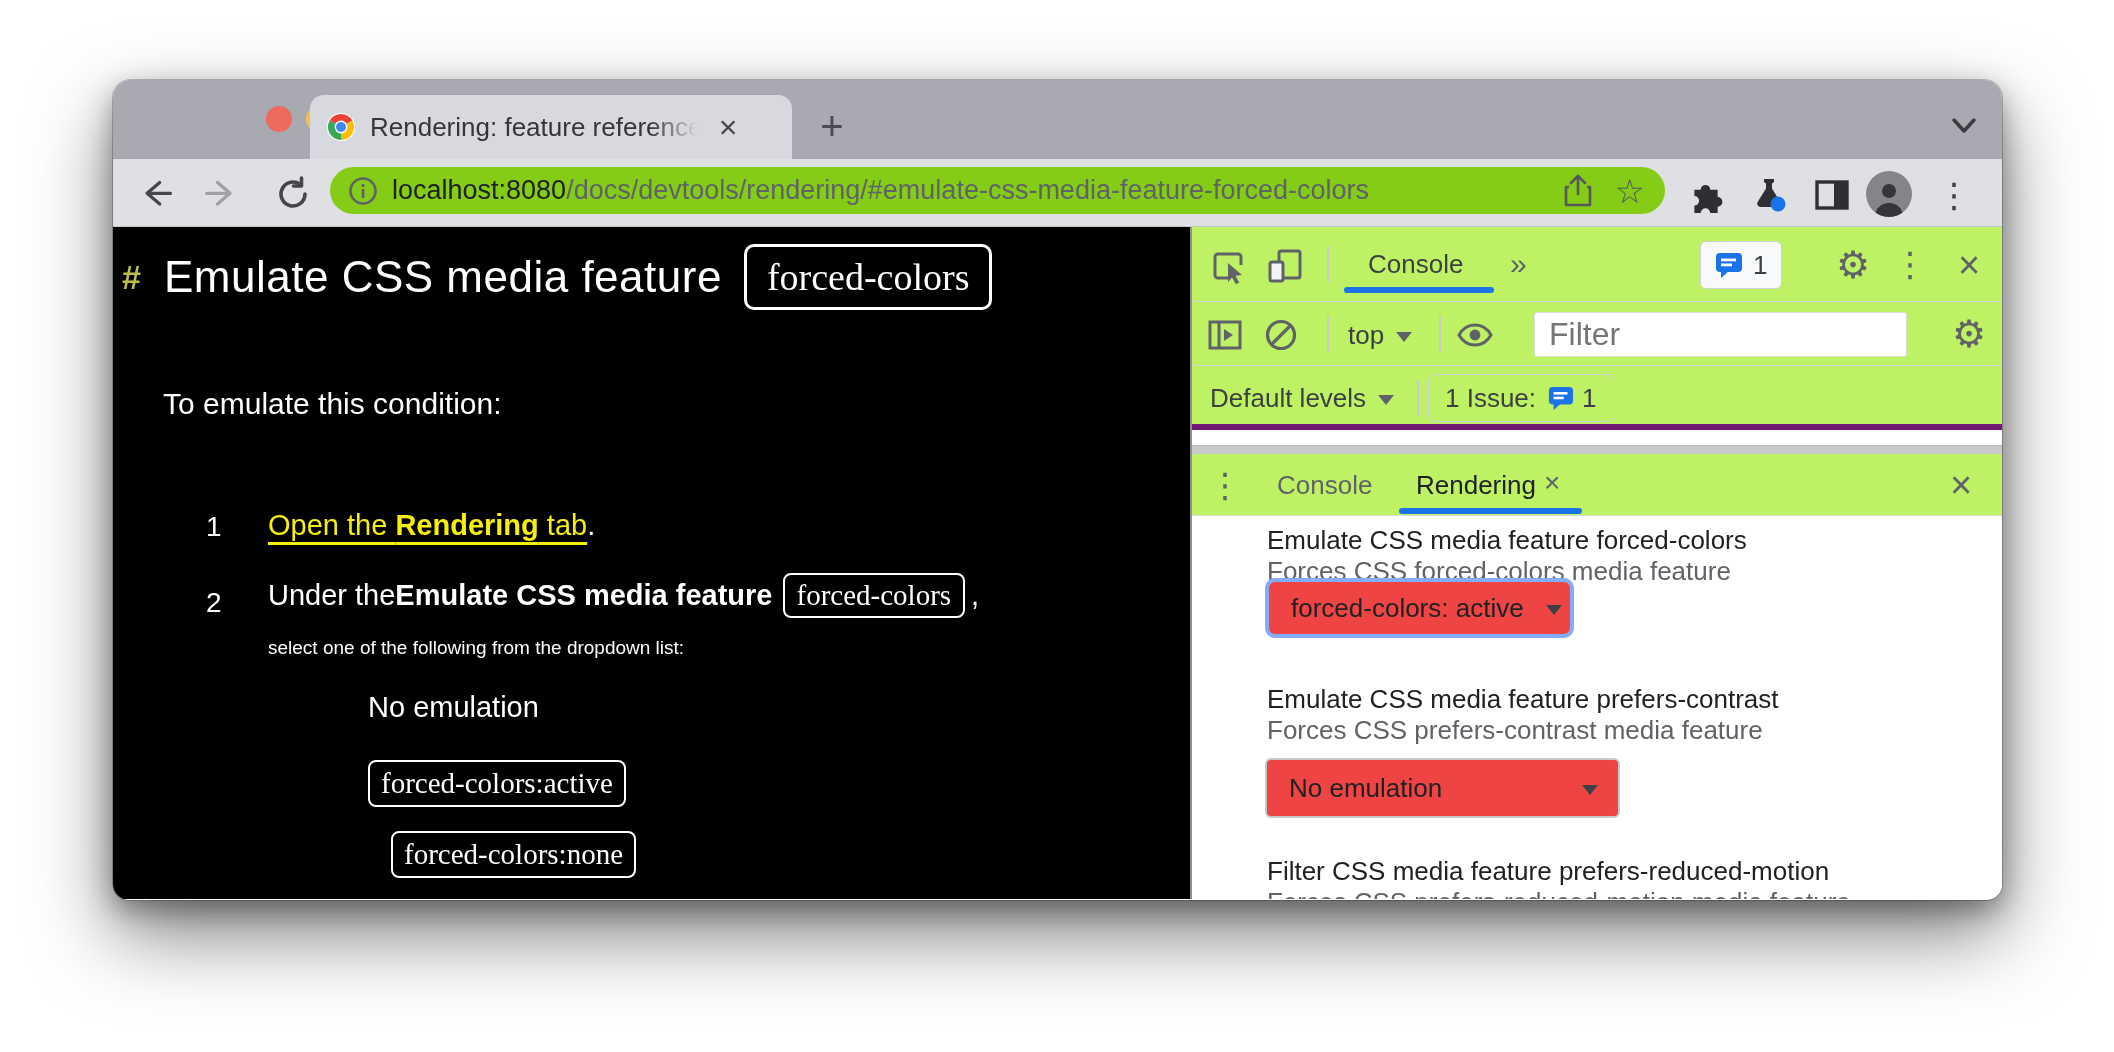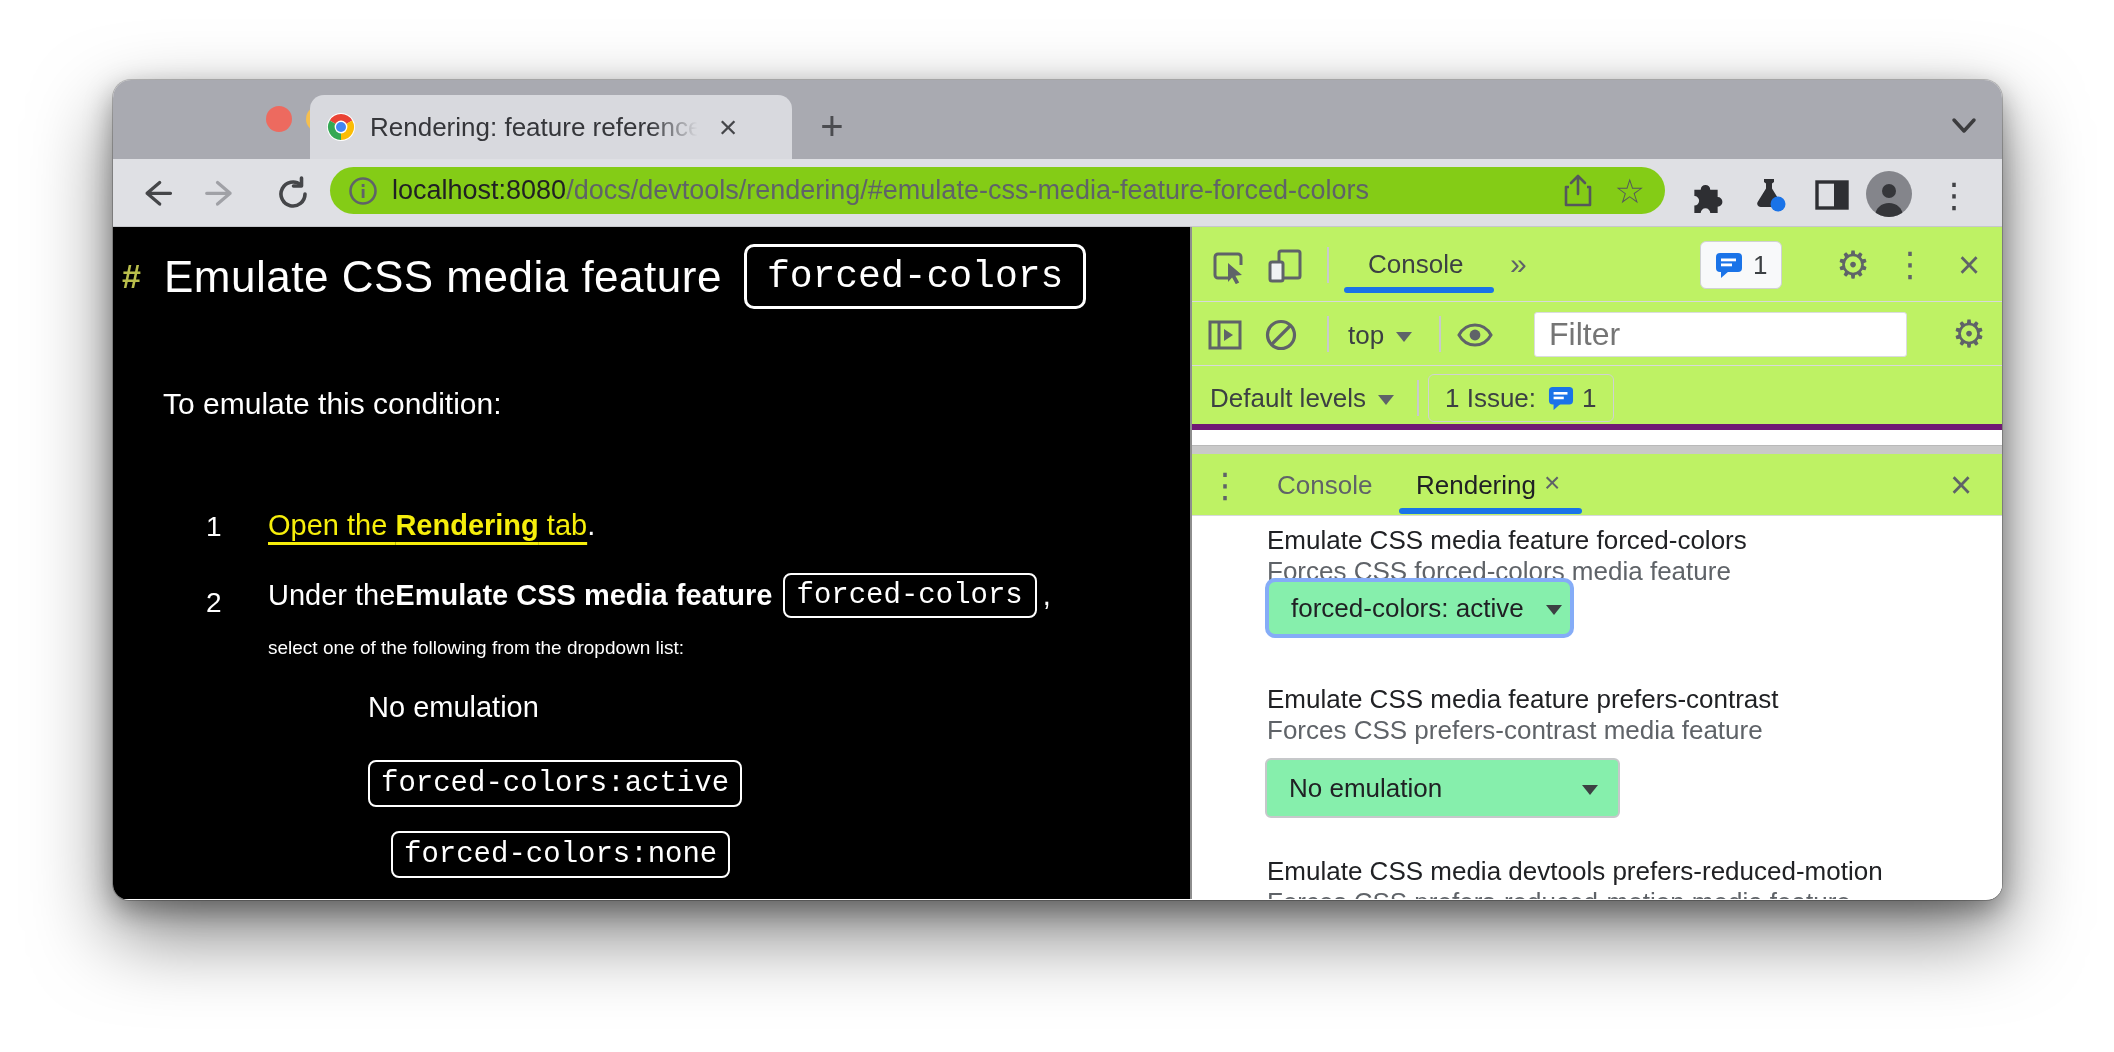--- a/index.html
+++ b/index.html
@@ -50,21 +50,21 @@
 
   
   .content{position:relative;display:flex;height:672px;}
   .page{position:relative;width:1077px;height:100%;background:#000;flex:none;overflow:hidden;}
   .devtools{position:relative;flex:1;background:#fff;border-left:2px solid #8e8e8e;overflow:hidden;}
 
   
   .h1row{position:absolute;left:9px;top:17px;display:flex;align-items:center;color:#fff;}
   .hash{font-size:34px;color:#b9be4b;width:42px;font-weight:700;letter-spacing:-2px;}
   .h1text{font-size:44px;font-weight:400;letter-spacing:.5px;}
-  .codechip{font-family:Liberation Mono, monospace;border:3px solid #fff;border-radius:10px;color:#fff;text-align:center;}
+  .codechip{font-family:Liberation Serif, serif;border:3px solid #fff;border-radius:10px;color:#fff;text-align:center;}
   .h1chip{margin-left:22px;font-size:38px;padding:8px 20px;}
   .intro{position:absolute;left:50px;top:160px;font-size:30px;color:#fff;}
   .stepnum{position:absolute;font-size:28px;color:#fff;}
   .step1-text{position:absolute;left:155px;top:282px;font-size:29px;color:#fff;}
   .ylink{color:#f6ee0b;text-decoration:underline;text-decoration-thickness:3px;text-underline-offset:7px;}
   .step2-line1{position:absolute;left:155px;top:346px;display:flex;align-items:center;font-size:29px;color:#fff;}
   .inline-chip{margin:0 6px 0 10px;font-size:29px;padding:4px 12px;border-width:2.5px;border-radius:8px;}
   .step2-line2{position:absolute;left:155px;top:410px;font-size:19px;color:#fff;}
   .opt-plain{position:absolute;left:255px;top:464px;font-size:29px;color:#fff;}
   .opt-chip{position:absolute;left:255px;font-size:29px;padding:5px 11px;border-width:2.5px;border-radius:8px;white-space:nowrap;}
@@ -97,21 +97,21 @@
   .filter::placeholder{color:#757575;}
   .levels{position:absolute;left:18px;top:14px;height:36px;display:flex;align-items:center;font-size:26px;color:#3c4043;}
   .issue-pill{position:absolute;left:236px;top:8px;height:48px;border:1px solid #cfd1d3;border-radius:6px;
     display:flex;align-items:center;padding:0 16px;}
   .issue-pill .lbl{font-size:26px;color:#3c4043;margin-right:12px;}
   .issue-pill .cnt{font-size:26px;color:#3c4043;margin-left:8px;}
   .drawer-label{position:absolute;top:16px;font-size:26px;}
   .rend-body{position:relative;background:#fff;height:403px;}
   .sec-title{position:absolute;left:75px;font-size:26px;color:#202124;white-space:nowrap;}
   .sec-sub{position:absolute;left:75px;font-size:26px;color:#5f6368;white-space:nowrap;}
-  .select{position:absolute;left:73px;display:flex;align-items:center;background:#86efac;}
+  .select{position:absolute;left:73px;display:flex;align-items:center;background:#ef4444;}
   .select .val{font-size:26px;color:#202124;margin-left:22px;white-space:nowrap;}
   .select .caret-down{border-top-color:#3c4043;}
   .select-focus{width:309px;height:60px;border:4px solid #85acf7;border-radius:10px;}
   .select-plain{width:355px;height:60px;border:2px solid #c6c8ca;border-radius:6px;}
   .select-focus .caret-down{margin-left:22px;}
   .select-plain .caret-down{position:absolute;right:20px;}
   svg{display:block;}
 </style>
 </head>
 <body>
@@ -338,20 +338,20 @@
             <span class="caret-down"></span>
           </div>
 
           <div class="sec-title" style="top:168px;">Emulate CSS media feature prefers-contrast</div>
           <div class="sec-sub" style="top:199px;">Forces CSS prefers-contrast media feature</div>
           <div class="select select-plain" style="top:242px;">
             <span class="val">No emulation</span>
             <span class="caret-down"></span>
           </div>
 
-          <div class="sec-title" style="top:340px;">Emulate CSS media devtools prefers-reduced-motion</div>
+          <div class="sec-title" style="top:340px;">Filter CSS media feature prefers-reduced-motion</div>
           <div class="sec-sub" style="top:371px;">Forces CSS prefers-reduced-motion media feature</div>
         </div>
 
       </div>
     </div>
   </div>
 </div>
 
 </body></html>

